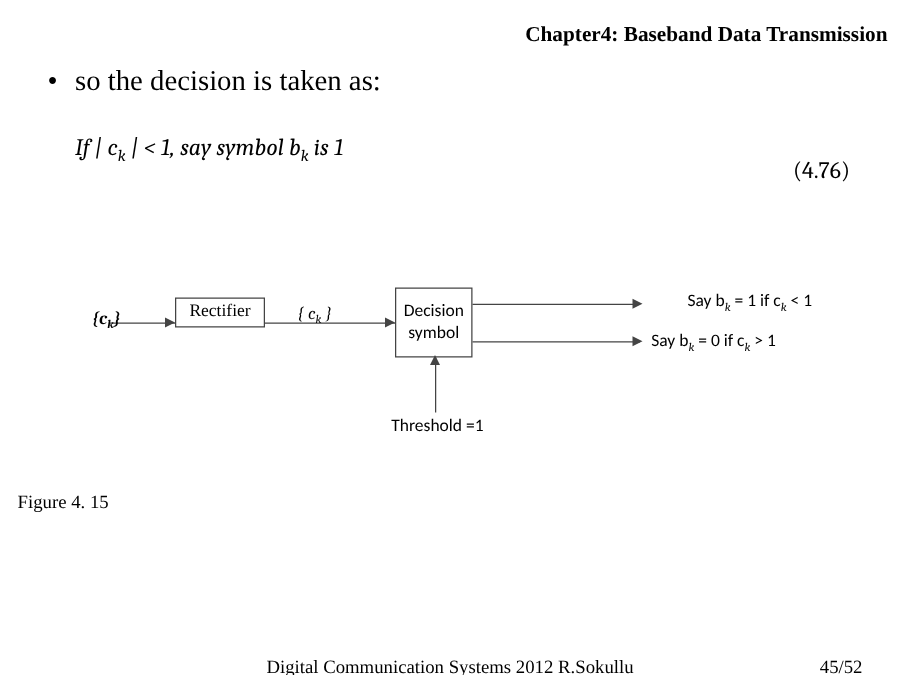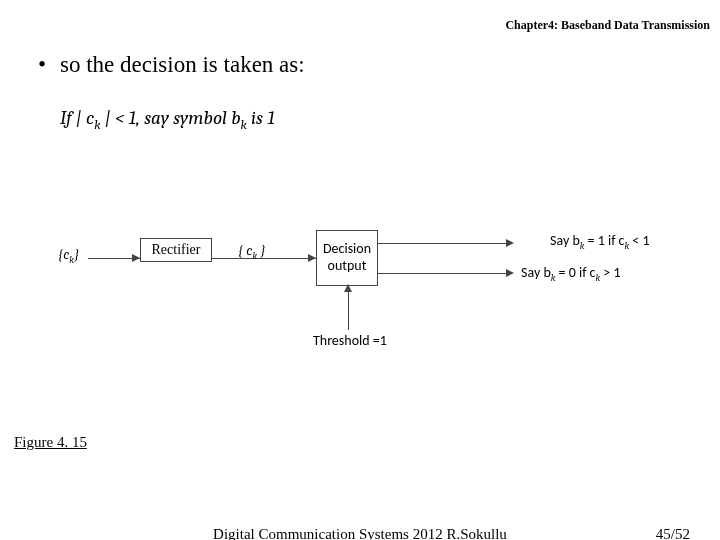--- a/index.html
+++ b/index.html
@@ -10,21 +10,21 @@
     font-family: "Times New Roman", Times, serif;
     background: #fff;
     color: #000;
     position: relative;
     overflow: hidden;
   }
   .chapter-header {
     position: absolute;
     top: 18px;
     right: 10px;
-    font-size: 12px;
+    font-size: 17px;
     font-weight: bold;
   }
   .bullet-line {
     position: absolute;
     top: 52px;
     left: 38px;
     font-size: 23px;
   }
   .bullet-line .dot {
     display: inline-block;
@@ -81,35 +81,34 @@
   
   .arrow-r { position: absolute; width: 0; height: 0; border-top: 4px solid transparent; border-bottom: 4px solid transparent; border-left: 8px solid #444; }
   .arrow-u { position: absolute; width: 0; height: 0; border-left: 4px solid transparent; border-right: 4px solid transparent; border-bottom: 8px solid #444; }
   .ar-in   { top: 44px; left: 74px; }
   .ar-mid  { top: 44px; left: 250px; }
   .ar-outT { top: 29px; left: 448px; }
   .ar-outB { top: 59px; left: 448px; }
   .ar-thr  { top: 74px; left: 286px; }
   
   .dlabel { position: absolute; white-space: nowrap; }
-  .lbl-in    { top: 36px; left: 0; }
+  .lbl-in    { top: 36px; left: 16px; font-weight: bold; }
   .lbl-mid   { top: 32px; left: 180px; }
   .lbl-outT  { top: 22px; left: 463px; margin-left: 29px; }
   .lbl-outB  { top: 54px; left: 463px; }
   .lbl-thr   { top: 122px; left: 255px; }
   .ck-node { font-style: italic; font-family: "Cambria","Times New Roman",serif; }
   .sub     { font-size: 0.68em; vertical-align: sub; font-style: italic; }
   .fig-caption {
     position: absolute;
-    top: 432px;
+    top: 392px;
     left: 14px;
     right: 10px;
     font-size: 15px;
     line-height: 1.35;
-    text-decoration: underline;
   }
   .fig-caption .figno { display: block; }
   .footer {
     position: absolute;
     bottom: 14px;
     left: 0;
     width: 720px;
     font-size: 15px;
   }
   .footer-center {
@@ -128,20 +127,21 @@
 <div class="chapter-header">Chapter4: Baseband Data Transmission</div>
 
 <div class="bullet-line">
   <span class="dot">•</span><span>so the decision is taken as:</span>
 </div>
 
 <div class="math-block">
   <div class="math-line">
     <span>If | c</span><span class="math-sub">k</span><span> | &lt; 1,    say symbol b</span><span class="math-sub">k</span><span> is 1</span>
   </div>
+  <span class="eqnum">(4.76)</span>
 </div>
 
 <div class="diagram">
 
   <div class="hline l-in"></div>
   <div class="arrow-r ar-in"></div>
 
   <div class="hline l-mid"></div>
   <div class="arrow-r ar-mid"></div>
 
@@ -152,21 +152,21 @@
   <div class="arrow-r ar-outB"></div>
 
   <div class="vline l-thr"></div>
   <div class="arrow-u ar-thr"></div>
 
   <div class="box rect-box">
     <span>Rectifier</span>
   </div>
   <div class="box dec-box">
     <span style="white-space:pre-line">Decision
-output</span>
+symbol</span>
   </div>
 
   <div class="dlabel lbl-in ck-node">
     <span>{c</span><span class="sub">k</span><span>}</span>
   </div>
   <div class="dlabel lbl-mid ck-node">
     <span>{   c</span><span class="sub">k</span><span>   }</span>
   </div>
 
   <div class="dlabel lbl-outT">

